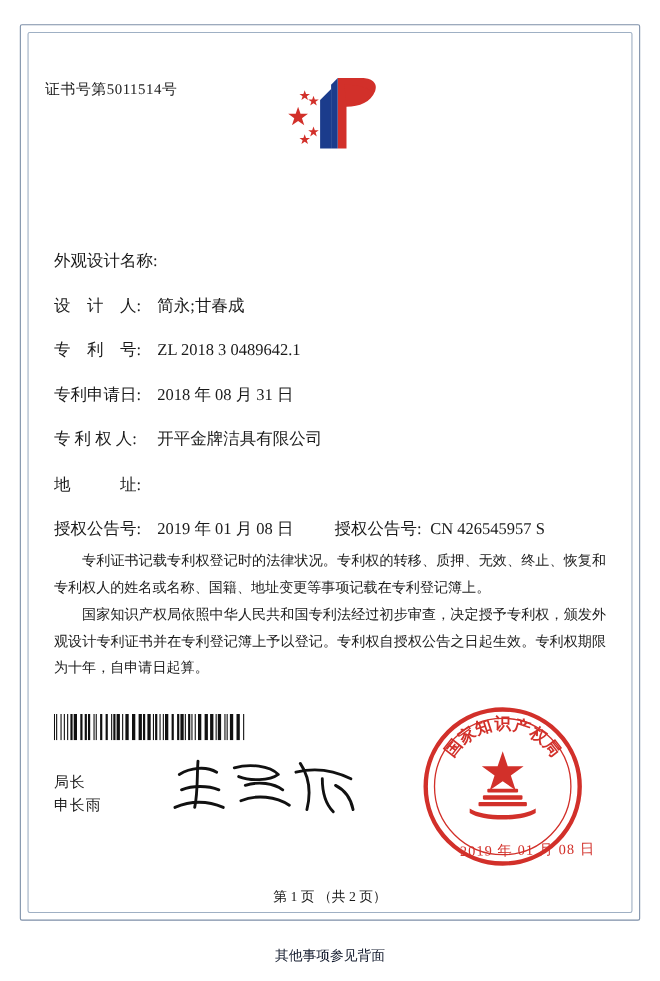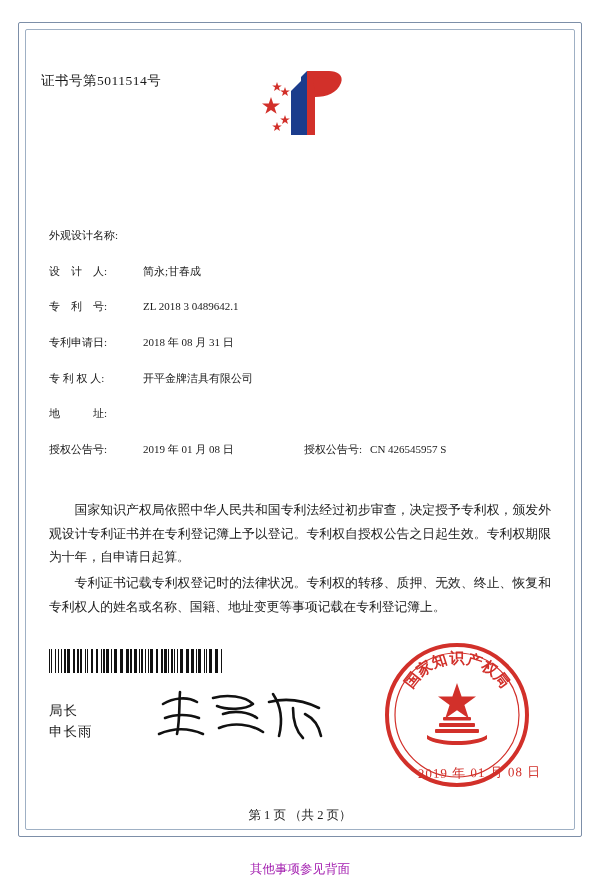--- a/index.html
+++ b/index.html
@@ -107,21 +107,21 @@
   .fields {
     position: absolute;
     left: 24px;
     right: 24px;
     top: 200px;
   }
   .field-row {
     display: flex;
     align-items: baseline;
     margin-bottom: 22.5px;
-    font-size: 11px;
+    font-size: 15px;
     line-height: 1.2;
   }
   .field-label {
     flex: 0 0 auto;
     white-space: pre;
     color: #1a1a1a;
     min-width: 86px;
   }
   .field-value {
     margin-left: 8px;
@@ -221,21 +221,21 @@
     font-size: 12.5px;
     color: #1a1a1a;
   }
   .footer-note {
     position: absolute;
     left: 0;
     right: 0;
     bottom: 14px;
     text-align: center;
     font-size: 12.5px;
-    color: #a21caf;
+    color: #0f172a;
   }
 </style>
 </head>
 <body>
 
 <div class="page">
 
   <div class="border-outer"></div>
   <div class="border-inner"></div>
 
@@ -295,22 +295,22 @@
           <span class="field-value">2019 年 01 月 08 日</span>
         </span>
         <span class="dual-right">
           <span class="field-label" style="min-width:0">授权公告号:</span>
           <span class="field-value">CN 426545957 S</span>
         </span>
       </div>
     </div>
 
     <div class="paras">
+      <p class="para">专利证书记载专利权登记时的法律状况。专利权的转移、质押、无效、终止、恢复和专利权人的姓名或名称、国籍、地址变更等事项记载在专利登记簿上。</p>
       <p class="para">国家知识产权局依照中华人民共和国专利法经过初步审查，决定授予专利权，颁发外观设计专利证书并在专利登记簿上予以登记。专利权自授权公告之日起生效。专利权期限为十年，自申请日起算。</p>
-      <p class="para">专利证书记载专利权登记时的法律状况。专利权的转移、质押、无效、终止、恢复和专利权人的姓名或名称、国籍、地址变更等事项记载在专利登记簿上。</p>
     </div>
 
     <div class="barcode" id="barcode">
         <i style="width: 1px; margin-right: 1px;"></i>
         <i style="width: 1px; margin-right: 3px;"></i>
         <i style="width: 1px; margin-right: 2px;"></i>
         <i style="width: 1px; margin-right: 2px;"></i>
         <i style="width: 1px; margin-right: 2px;"></i>
         <i style="width: 2px; margin-right: 1px;"></i>
         <i style="width: 3px; margin-right: 3px;"></i>

